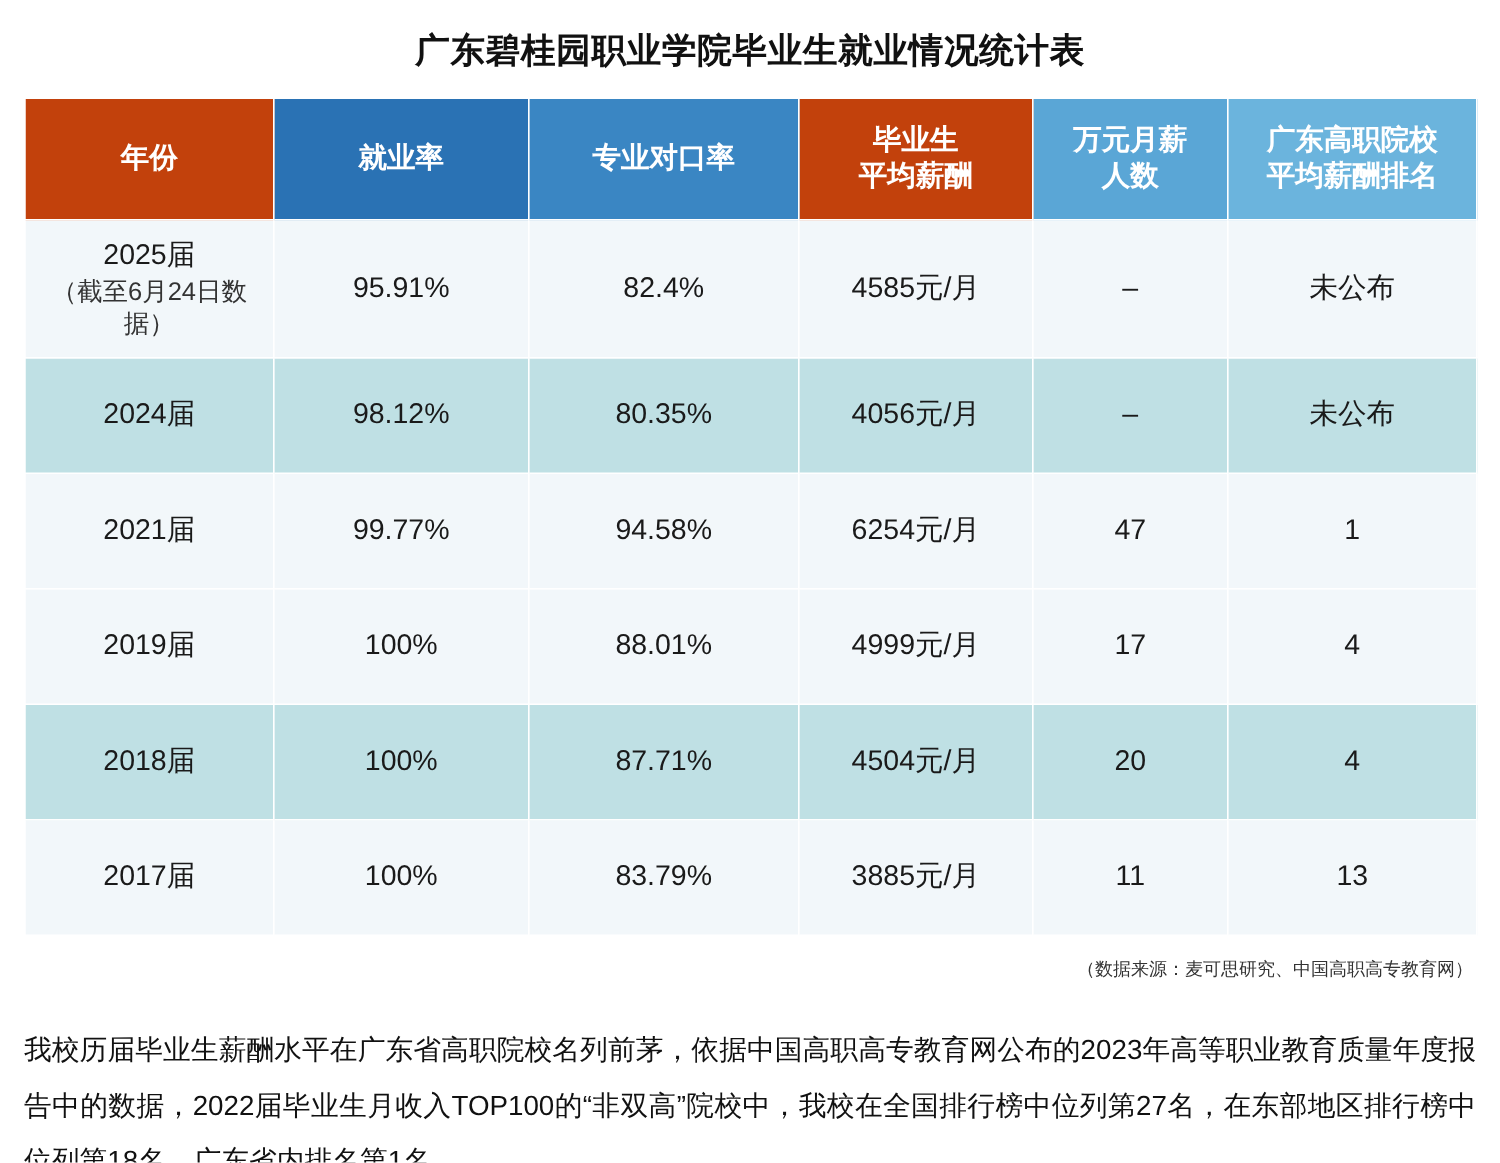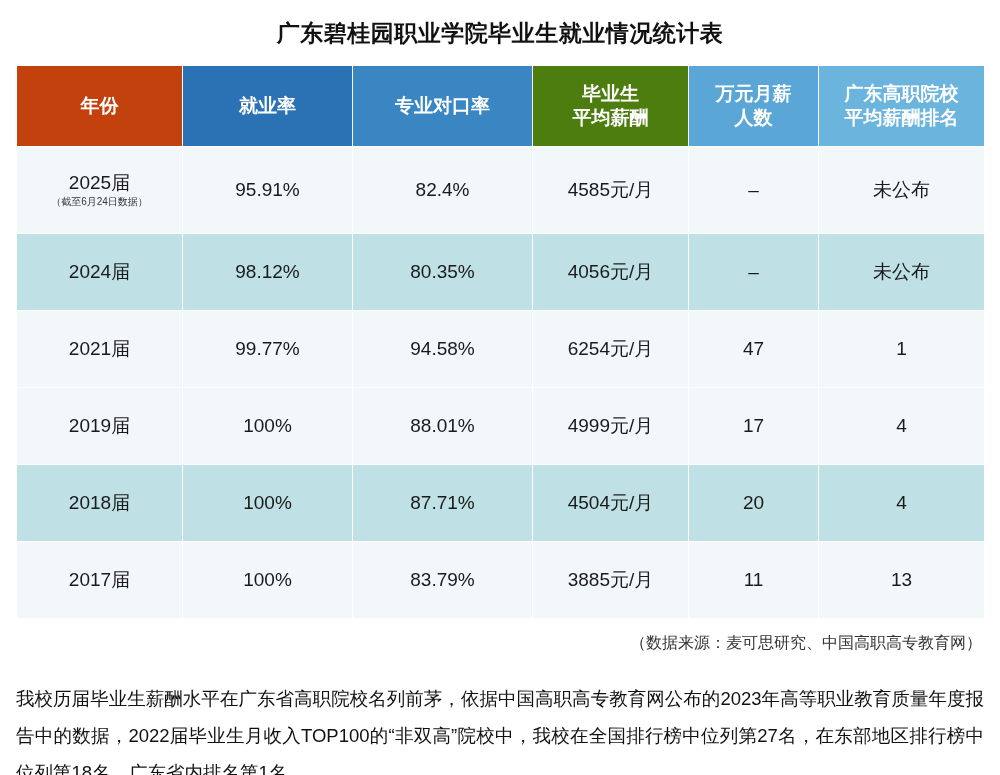--- a/index.html
+++ b/index.html
@@ -47,44 +47,44 @@
     color: #ffffff;
     font-size: 19px;
     font-weight: bold;
     height: 72px;
     line-height: 1.25;
     padding: 4px 2px;
   }
   thead th.h1 { background: #c2410c; }
   thead th.h2 { background: #2a72b4; }
   thead th.h3 { background: #3a86c3; }
-  thead th.h4 { background: #4d7c0f; }
+  thead th.h4 { background: #c2410c; }
   thead th.h5 { background: #5aa6d6; }
   thead th.h6 { background: #6bb4dd; font-family: Liberation Serif, serif; }
 
   tbody td {
     font-size: 19px;
     height: 52px;
     color: #1a1a1a;
     padding: 12px 2px;
     line-height: 1.25;
   }
   tbody tr.odd td { background: #f2f7fa; }
   tbody tr.even td { background: #bfe0e4; }
 
   .yearcell .y-main { display: block; }
   .yearcell .y-sub {
     display: block;
-    font-size: 10px;
+    font-size: 17px;
     color: #333333;
     margin-top: 1px;
   }
   .source {
     text-align: right;
-    font-size: 16px;
+    font-size: 12px;
     color: #333333;
     margin: 14px 18px 0 0;
   }
   .para {
     margin: 26px 16px 0 16px;
     font-size: 18.5px;
     line-height: 2.0;
     color: #111111;
     text-align: justify;
   }

